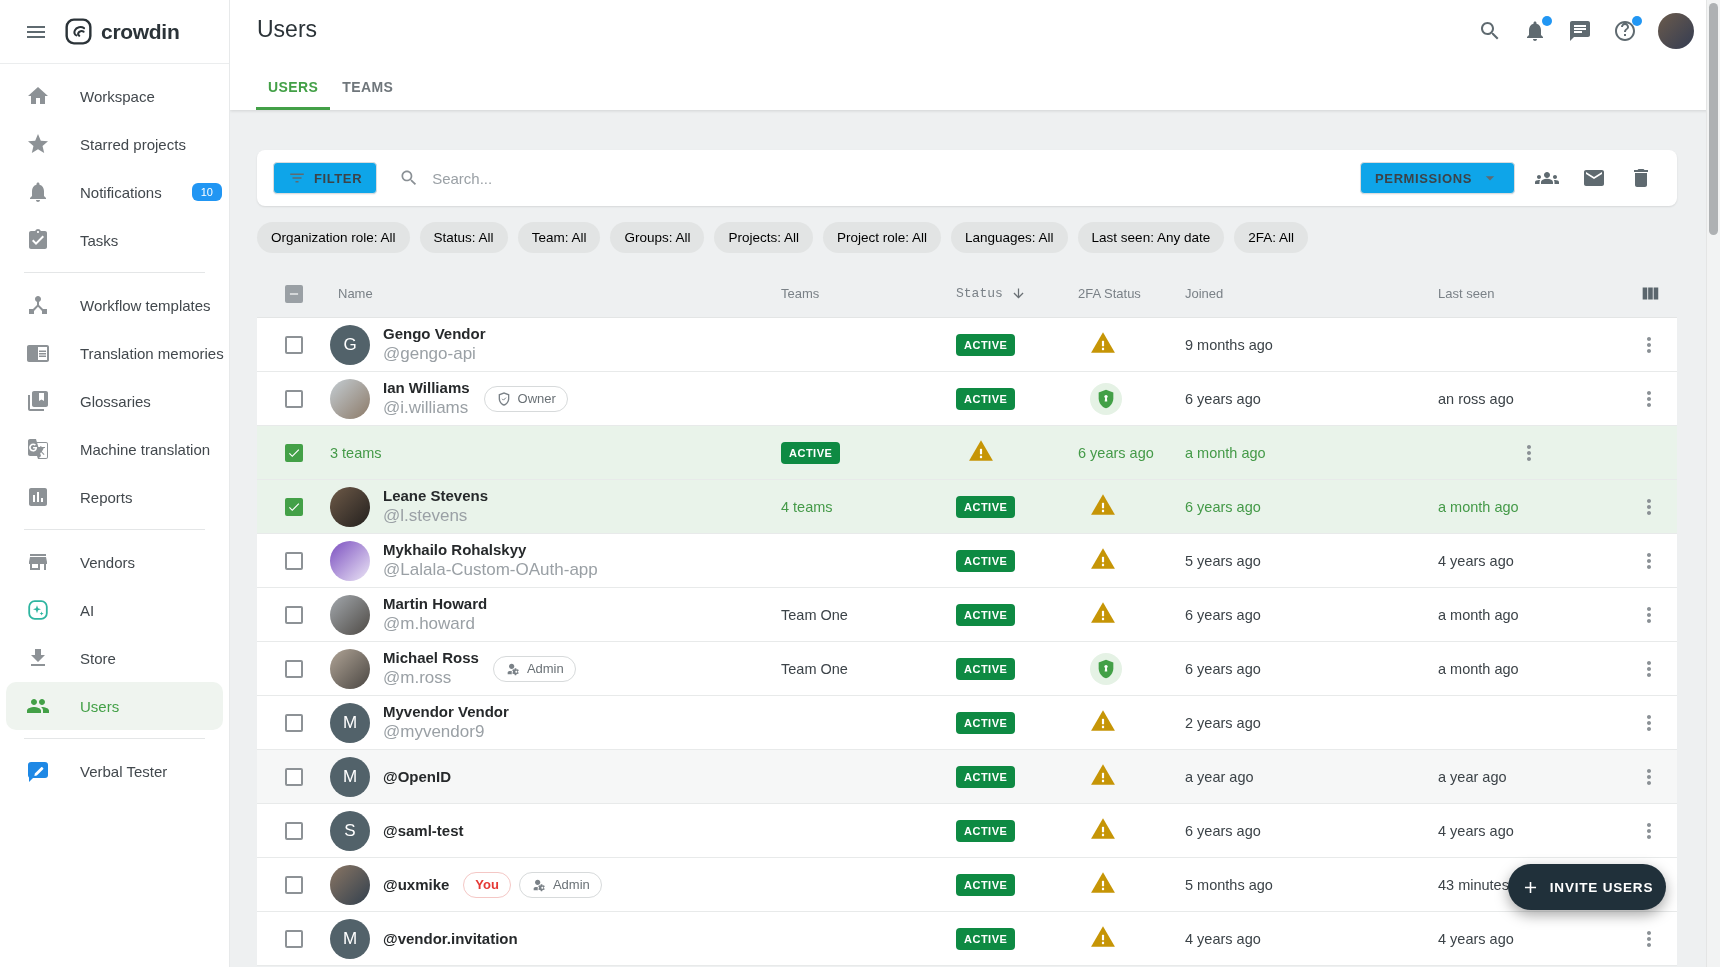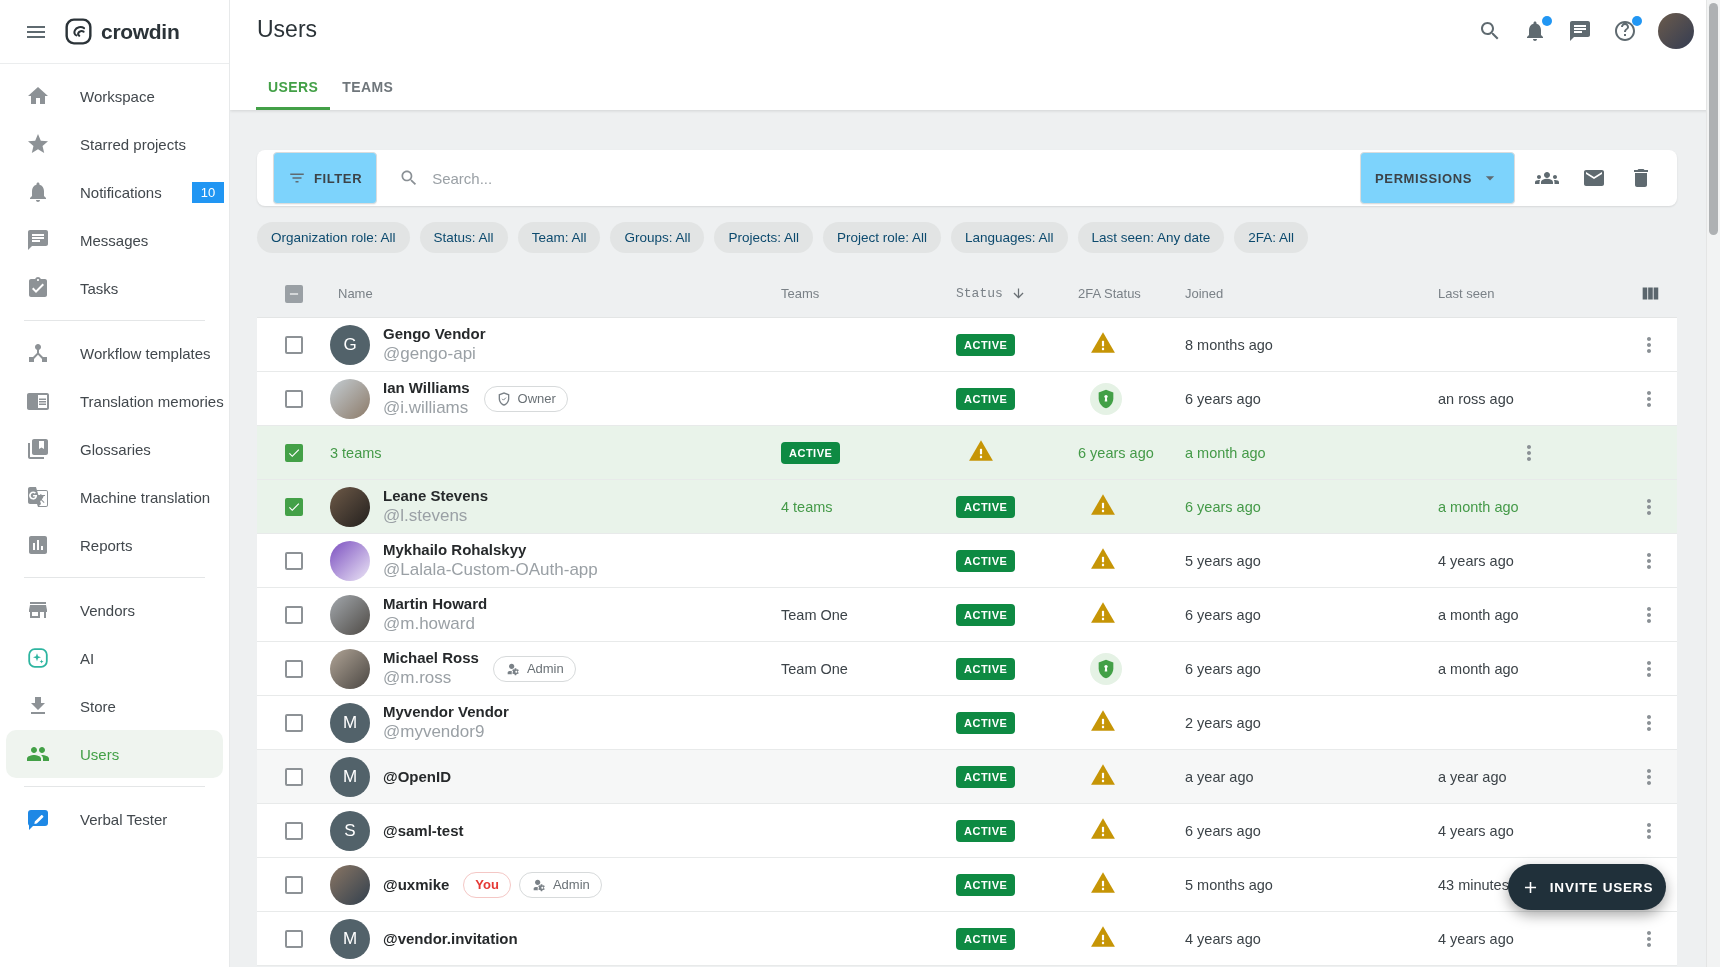--- a/index.html
+++ b/index.html
@@ -17,49 +17,49 @@
   .hamburger { width:24px; height:24px; color:#5f6a70; cursor:pointer; }
   .logo { display:flex; align-items:center; gap:8px; cursor:pointer; }
   .logo-mark { width:29px; height:29px; color:#2b3338; }
   .logo-text { font-size:21px; font-weight:bold; color:#2b3338; letter-spacing:-0.3px; }
   .nav { padding-top:8px; }
   .nav-item { height:48px; display:flex; align-items:center; padding-left:26px; gap:30px; color:#42484d; font-size:15px; cursor:pointer; }
   .nav-item .nico { width:24px; height:24px; color:#8d9296; flex:none; }
   .nav-item.active { background:#eff4ef; border-radius:10px; margin:0 6px; padding-left:20px; color:var(--accent); }
   .nav-item.active .nico { color:var(--accent); }
   .nav-divider { border-top:1px solid #e4e6e7; margin:8px 24px; }
-  .nav-badge { margin-left:auto; margin-right:16px; background:var(--blue); color:#fff; font-size:13px; padding:3px 9px; border-radius:0; }
+  .nav-badge { margin-left:auto; margin-right:16px; background:var(--blue); color:#fff; font-size:11px; padding:3px 9px; border-radius:6px; }
 
   
   .topbar { position:absolute; left:230px; top:0; right:0; height:110px; background:#fff; box-shadow:0 1px 3px rgba(0,0,0,.12); z-index:4; }
   .page-title { position:absolute; left:27px; top:16px; font-size:23px; font-weight:500; color:#2b3338; }
   .topbar-icons { position:absolute; right:26px; top:13px; display:flex; align-items:center; gap:21px; }
   .tb-icon { width:24px; height:24px; color:#5f6a70; position:relative; cursor:pointer; }
   .dot { position:absolute; top:-3px; right:-5px; width:10px; height:10px; border-radius:50%; background:var(--blue); }
   .avatar-top { width:36px; height:36px; border-radius:50%; cursor:pointer; }
   .tabs { position:absolute; left:26px; bottom:0; display:flex; }
   .tab { padding:0 12px; height:46px; display:flex; align-items:center; font-size:14px; font-weight:bold; letter-spacing:.4px; color:#6f767b; cursor:pointer; position:relative; }
   .tab.active { color:var(--accent); }
   .tab.active:after { content:""; position:absolute; left:0; right:0; bottom:0; height:3px; background:var(--accent); }
 
   
   .content { position:absolute; left:230px; top:110px; right:0; bottom:0; padding:40px 43px 0 27px; }
   .toolbar { height:56px; background:#fff; border-radius:8px; box-shadow:0 1px 2px rgba(0,0,0,.10); display:flex; align-items:center; padding:0 24px 0 16px; }
-  .btn { height:52px; border:1px solid #dadcdd; border-radius:4px; background:#7dd3fc; display:flex; align-items:center; gap:8px; padding:0 14px; font-size:13px; font-weight:bold; letter-spacing:.6px; color:#3c4348; cursor:pointer; box-shadow:0 1px 1px rgba(0,0,0,.05); }
+  .btn { height:32px; border:1px solid #dadcdd; border-radius:4px; background:#0ea5e9; display:flex; align-items:center; gap:8px; padding:0 14px; font-size:13px; font-weight:bold; letter-spacing:.6px; color:#3c4348; cursor:pointer; box-shadow:0 1px 1px rgba(0,0,0,.05); }
   .btn .bico { width:18px; height:18px; color:#5f6a70; }
   .btn .caret { width:20px; height:20px; color:#5f6a70; }
   .searchbox { display:flex; align-items:center; gap:13px; margin-left:22px; flex:1; }
   .searchbox .sico { width:20px; height:20px; color:#8a9095; }
   .searchbox input { border:none; outline:none; font-size:15px; color:#42484d; width:420px; background:transparent; font-family:inherit; }
   .searchbox input::placeholder { color:#9aa0a5; }
   .toolbar-icons { display:flex; align-items:center; gap:23px; margin-left:20px; }
   .ticon { width:24px; height:24px; color:#5f6a70; cursor:pointer; }
 
   .chips { display:flex; gap:10px; margin-top:16px; }
-  .chip { background:#e2e4e4; border-radius:17px; padding:8px 14px; font-size:13.5px; color:#0c4a6e; cursor:pointer; white-space:nowrap; }
+  .chip { background:#e2e4e4; border-radius:17px; padding:8px 14px; font-size:13.5px; color:#000000; cursor:pointer; white-space:nowrap; }
 
   
   .grid { display:grid; grid-template-columns:73px 451px 175px 122px 107px 253px 182px 1fr; align-items:center; }
   .thead { height:47px; margin-top:17px; color:#7a8187; font-size:13px; }
   .thead .hname { padding-left:8px; }
   .thead .hstatus { display:flex; align-items:center; gap:8px;font-family:Liberation Mono, monospace; }
   .sort-ic { width:15px; height:15px; color:#6a7075; }
   .hactions { display:flex; justify-content:flex-end; padding-right:16px; }
   .cols-ic { width:22px; height:22px; color:#5b666d; cursor:pointer; }
 
@@ -141,28 +141,20 @@
           <svg viewBox="0 0 24 24" fill="currentColor">
             <path d="M12 22c1.1 0 2-.9 2-2h-4c0 1.1.9 2 2 2zm6-6v-5c0-3.07-1.63-5.64-4.5-6.32V4c0-.83-.67-1.5-1.5-1.5s-1.5.67-1.5 1.5v.68C7.64 5.36 6 7.92 6 11v5l-2 2v1h16v-1l-2-2z"></path>
           </svg>
         </span>
         <span>Notifications</span>
         <span class="nav-badge">10</span>
       </div>
       <div class="nav-item">
         <span class="ic nico">
           <svg viewBox="0 0 24 24" fill="currentColor">
-            <path d="M20 2H4c-1.1 0-1.99.9-1.99 2L2 22l4-4h14c1.1 0 2-.9 2-2V4c0-1.1-.9-2-2-2zM6 9h12v2H6V9zm8 5H6v-2h8v2zm4-6H6V6h12v2z"></path>
-          </svg>
-        </span>
-        <span>Messages</span>
-      </div>
-      <div class="nav-item">
-        <span class="ic nico">
-          <svg viewBox="0 0 24 24" fill="currentColor">
             <path d="M19 3h-4.18C14.4 1.84 13.3 1 12 1c-1.3 0-2.4.84-2.82 2H5c-1.1 0-2 .9-2 2v14c0 1.1.9 2 2 2h14c1.1 0 2-.9 2-2V5c0-1.1-.9-2-2-2zm-7 0c.55 0 1 .45 1 1s-.45 1-1 1-1-.45-1-1 .45-1 1-1zm-2 14-4-4 1.41-1.41L10 14.17l6.59-6.59L18 9l-8 8z"></path>
           </svg>
         </span>
         <span>Tasks</span>
       </div>
       <div class="nav-divider"></div>
       <div class="nav-item">
         <span class="ic nico">
           <svg viewBox="0 0 24 24" fill="currentColor">
             <path d="M17 16l-4-4V8.82C14.16 8.4 15 7.3 15 6c0-1.66-1.34-3-3-3S9 4.34 9 6c0 1.3.84 2.4 2 2.82V12l-4 4H3v5h5v-3.05l4-4.2 4 4.2V21h5v-5h-4z"></path>
@@ -389,21 +381,21 @@
         </div>
         <div class="cell-teams"></div>
         <div><span class="status-badge">ACTIVE</span></div>
         <div class="cell-2fa"><span class="ic warn-ic">
             <svg viewBox="0 0 24 24" fill="currentColor">
               <path d="M1 21h22L12 2z" fill="#c69506"></path>
               <path d="M11 10h2v5h-2z" fill="#fff"></path>
               <path d="M11 16.4h2v2.2h-2z" fill="#fff"></path>
             </svg>
           </span></div>
-        <div class="cell-joined">8 months ago</div>
+        <div class="cell-joined">9 months ago</div>
         <div class="cell-seen"></div>
         <div class="cell-actions">
           <span class="ic kebab">
             <svg viewBox="0 0 24 24" fill="currentColor">
               <path d="M12 8c1.1 0 2-.9 2-2s-.9-2-2-2-2 .9-2 2 .9 2 2 2zm0 2c-1.1 0-2 .9-2 2s.9 2 2 2 2-.9 2-2-.9-2-2-2zm0 6c-1.1 0-2 .9-2 2s.9 2 2 2 2-.9 2-2-.9-2-2-2z"></path>
             </svg>
           </span>
         </div>
       </div>
       <div class="grid trow">

